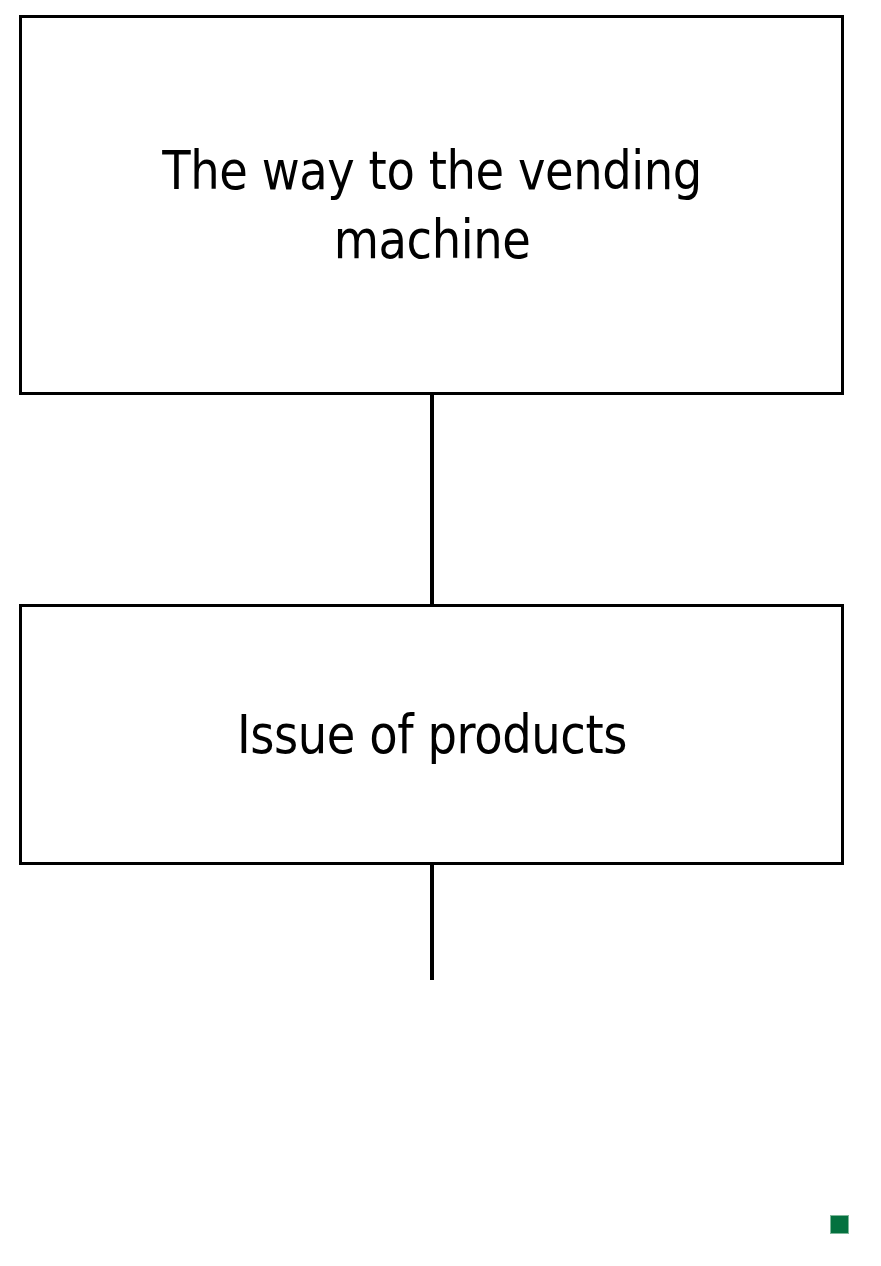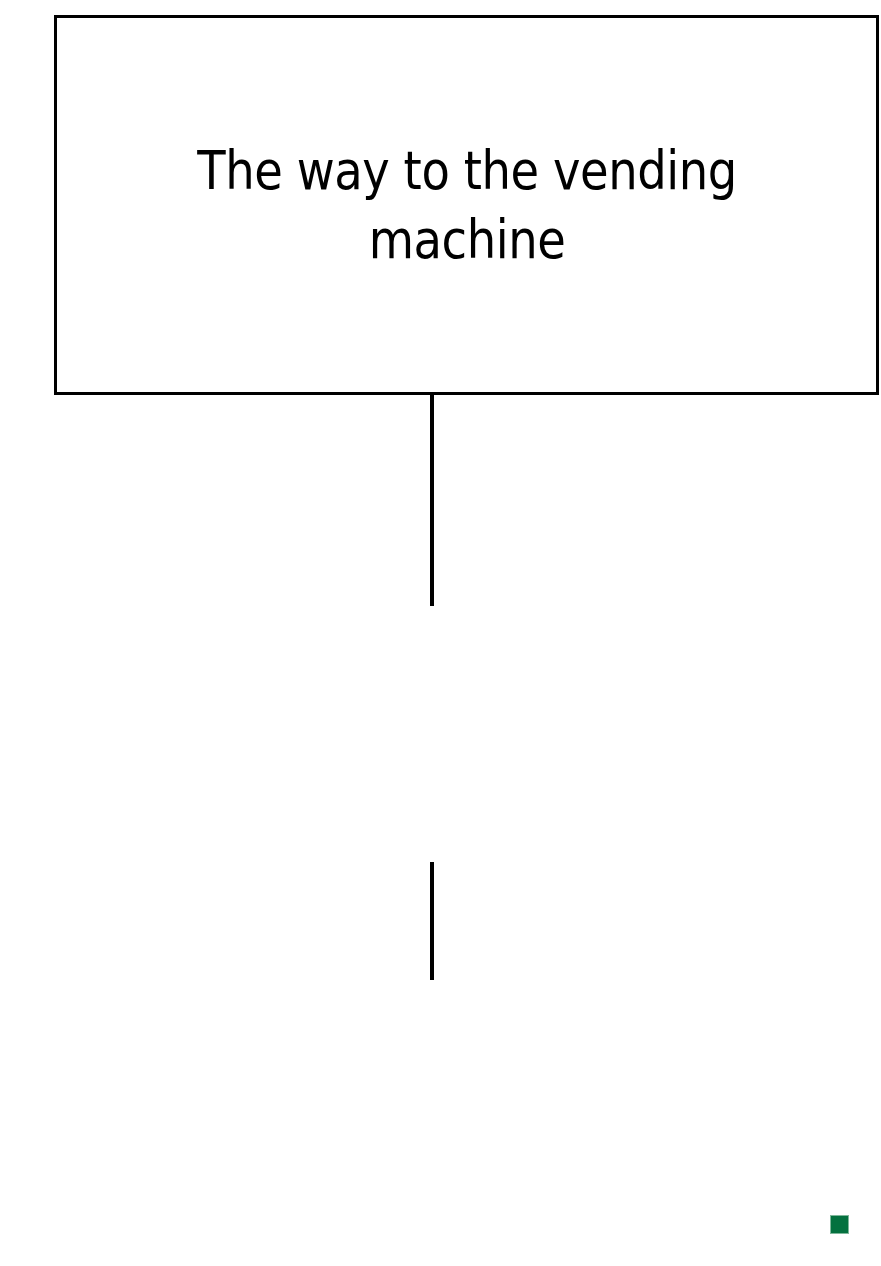--- a/index.html
+++ b/index.html
@@ -22,21 +22,20 @@
     position: absolute;
     box-sizing: border-box;
     background: #ffffff;
     display: flex;
     align-items: center;
     justify-content: center;
     text-align: center;
   }
   .node-black {
     border: 3px solid #000000;
-    margin-left: 35px;
   }
   .node-selected {
     border: 6px solid #04713f;
   }
   .node-label {
     color: #000000;
     font-family: "DejaVu Sans", sans-serif;
     font-weight: 400;
     line-height: 1.28;
     letter-spacing: -0.5px;
@@ -107,19 +106,22 @@
 <body>
 
 <div id="canvas">
 
   <div class="node node-black" id="node-vending">
     <span class="node-label">The way to the vending machine</span>
   </div>
 
   <div class="connector" id="connector-1"></div>
 
+  <div class="node node-black" id="node-issue">
+    <span class="node-label">Issue of products</span>
+  </div>
 
   <div class="connector" id="connector-2"></div>
 
 
   <div class="resize-handle" id="handle-br"></div>
 
 </div>
 
 </body></html>

